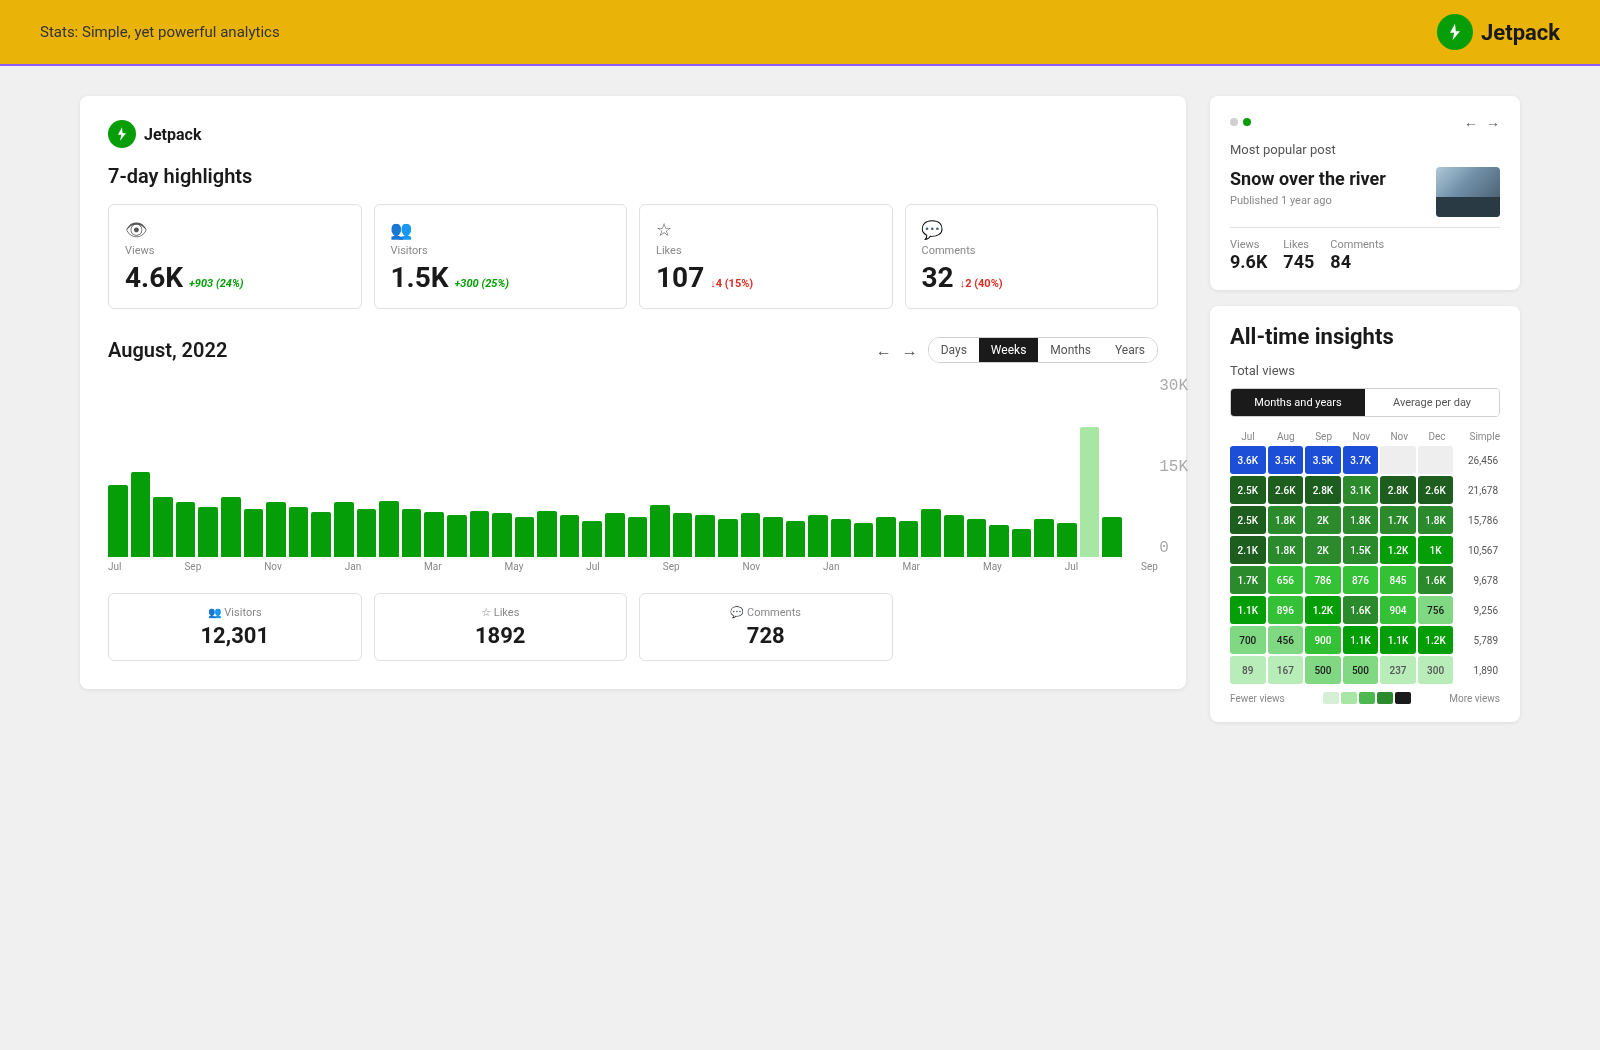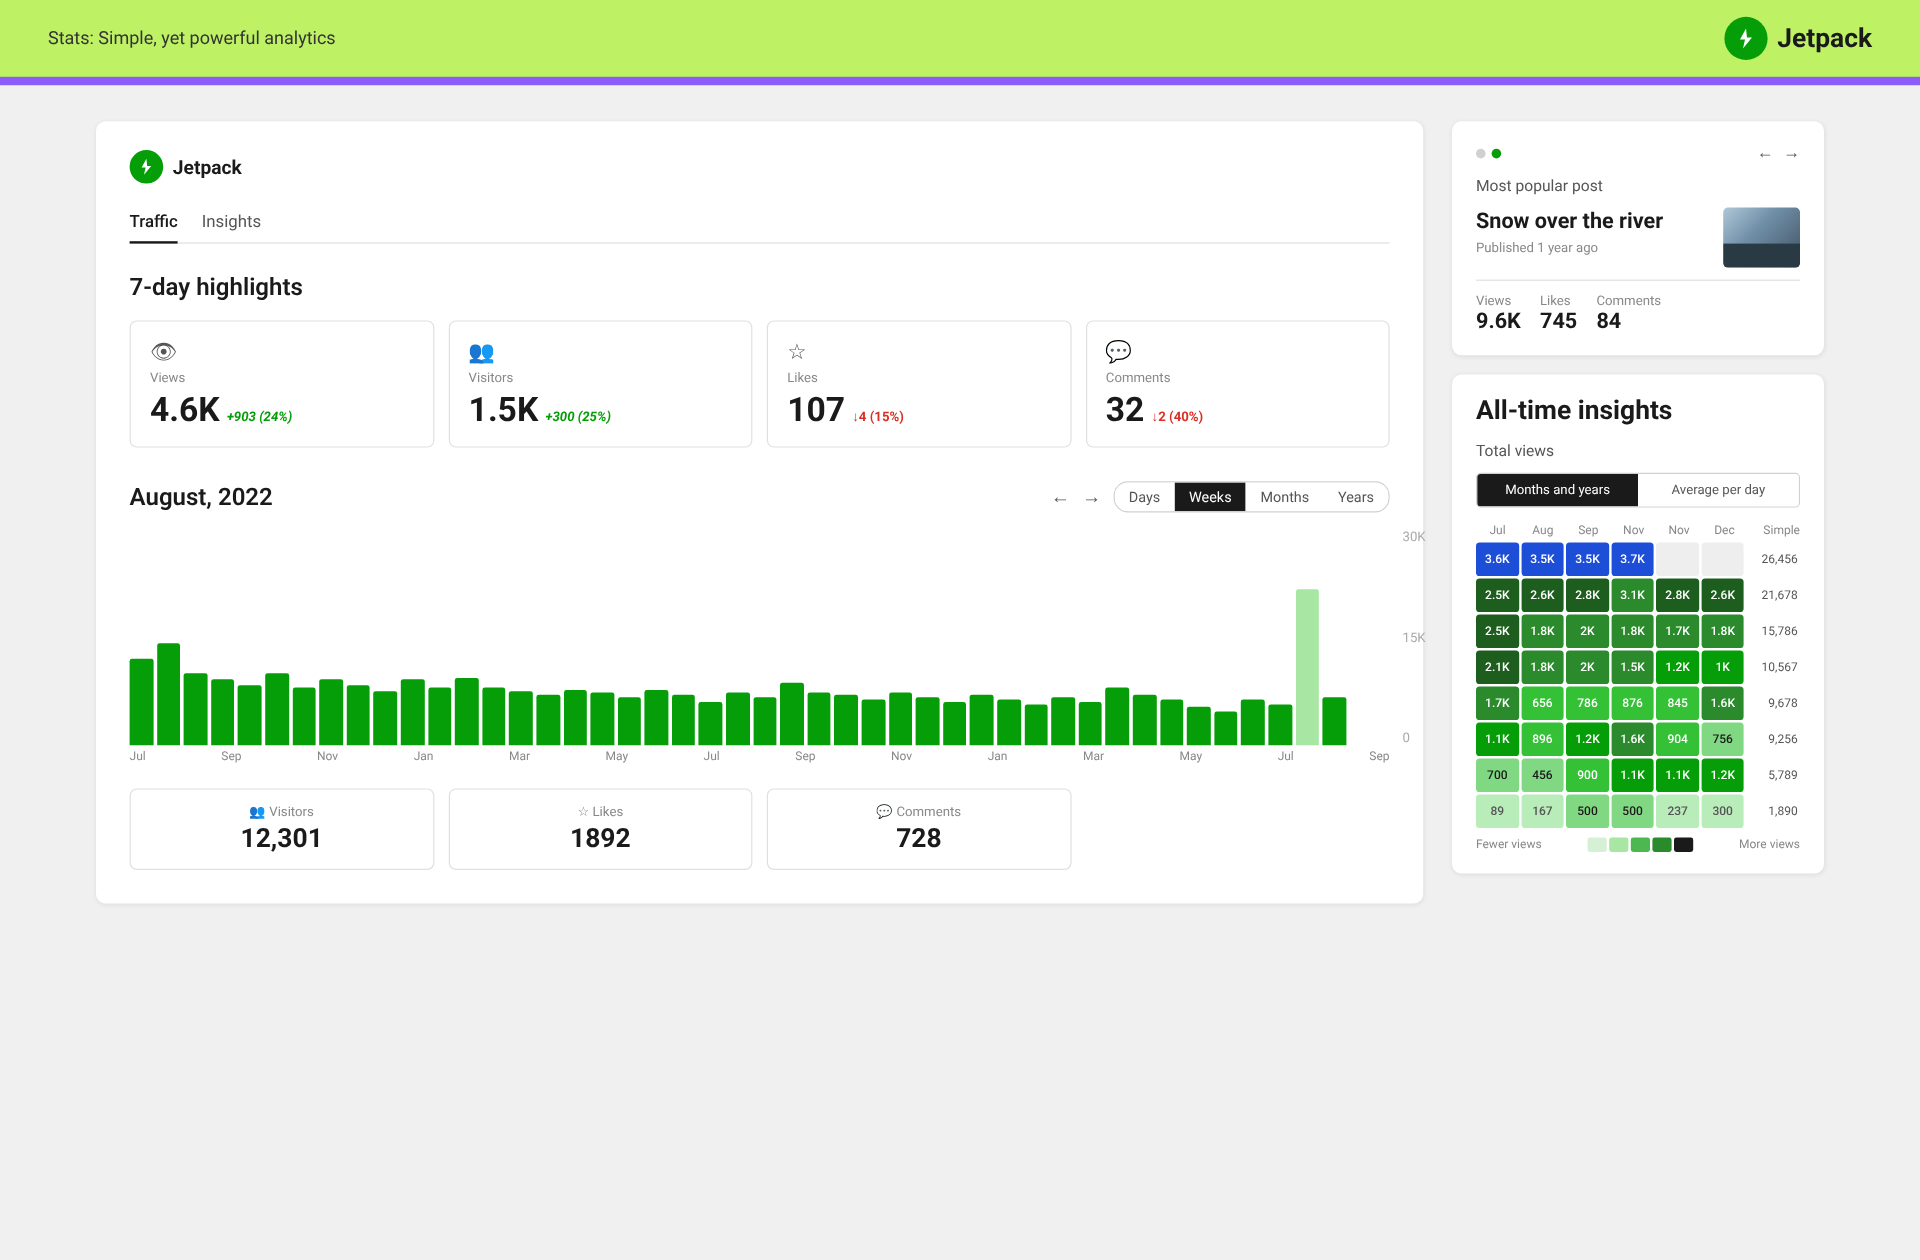--- a/index.html
+++ b/index.html
@@ -4,22 +4,22 @@
   <style>
     * { box-sizing: border-box; margin: 0; padding: 0; }
     body {
       font-family: -apple-system, BlinkMacSystemFont, 'Segoe UI', Roboto, sans-serif;
       background: #f0f0f0;
       width: 1600px;
       min-height: 1050px;
       overflow: hidden;
     }
     .top-bar {
-      background: #bef264;
-      border-bottom: 7px solid #8b5cf6;
+      background: #eab308;
+      border-bottom: 2px solid #8b5cf6;
       padding: 14px 40px;
       display: flex;
       align-items: center;
       justify-content: space-between;
     }
     .top-bar-title {
       font-size: 15px;
       color: #333;
     }
     .jetpack-logo-top {
@@ -209,22 +209,23 @@
     .chart-y-labels {
       position: absolute;
       right: -30px;
       top: 0;
       height: 180px;
       display: flex;
       flex-direction: column;
       justify-content: space-between;
     }
     .y-label {
-      font-size: 11px;
+      font-size: 16px;
       color: #aaa;
+      font-family: Liberation Mono, monospace;
     }
     
     .stats-row {
       display: grid;
       grid-template-columns: repeat(4, 1fr);
       gap: 12px;
       margin-top: 16px;
     }
     .stat-card {
       border: 1px solid #e0e0e0;
@@ -463,24 +464,20 @@
 
     <div class="panel-header">
       <div class="logo-icon-sm">
         <svg viewBox="0 0 24 24" fill="white" width="16" height="16">
           <path d="M12 2L6 13h5l-2 9 9-11h-5z"></path>
         </svg>
       </div>
       <span class="brand-name">Jetpack</span>
     </div>
 
-    <div class="tabs-row">
-      <div class="tab-item active">Traffic</div>
-      <div class="tab-item">Insights</div>
-    </div>
 
     <div class="section-title">7-day highlights</div>
 
     <div class="highlights-grid">
       <div class="highlight-card">
         <div class="highlight-icon">👁</div>
         <div class="highlight-label">Views</div>
         <div class="highlight-value">4.6K<span class="highlight-change up">+903 (24%)</span></div>
       </div>
       <div class="highlight-card">

